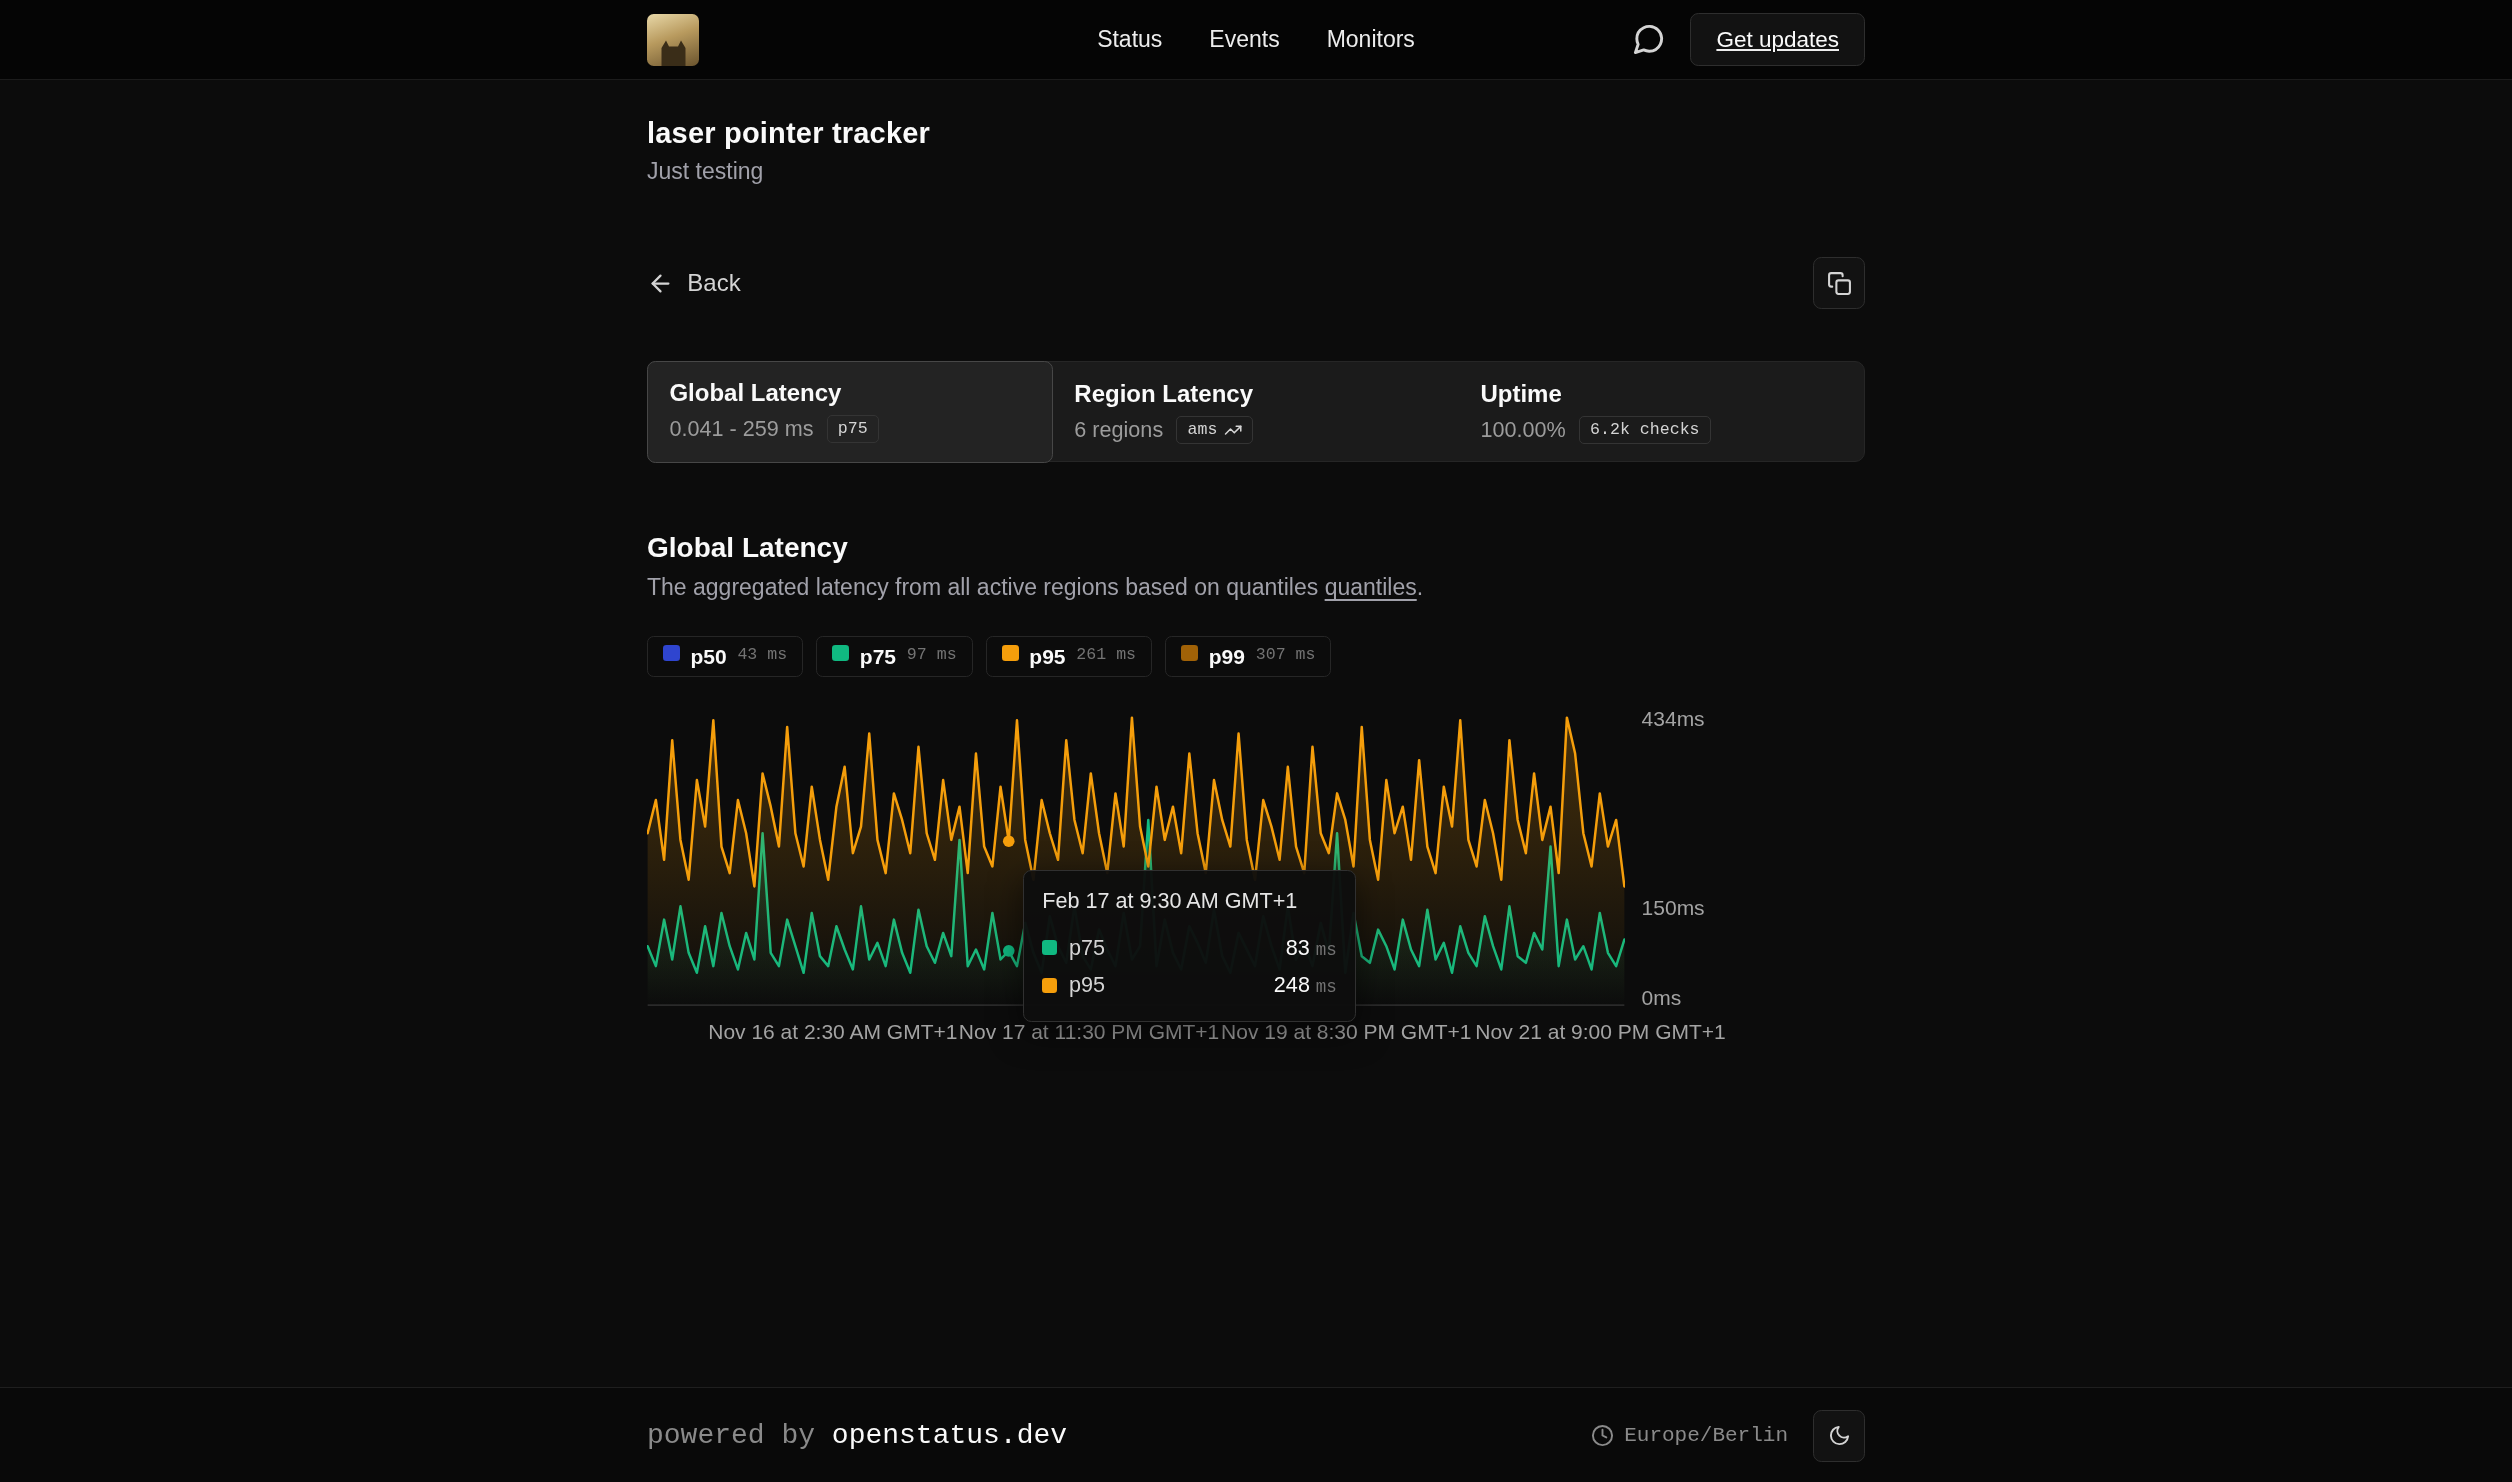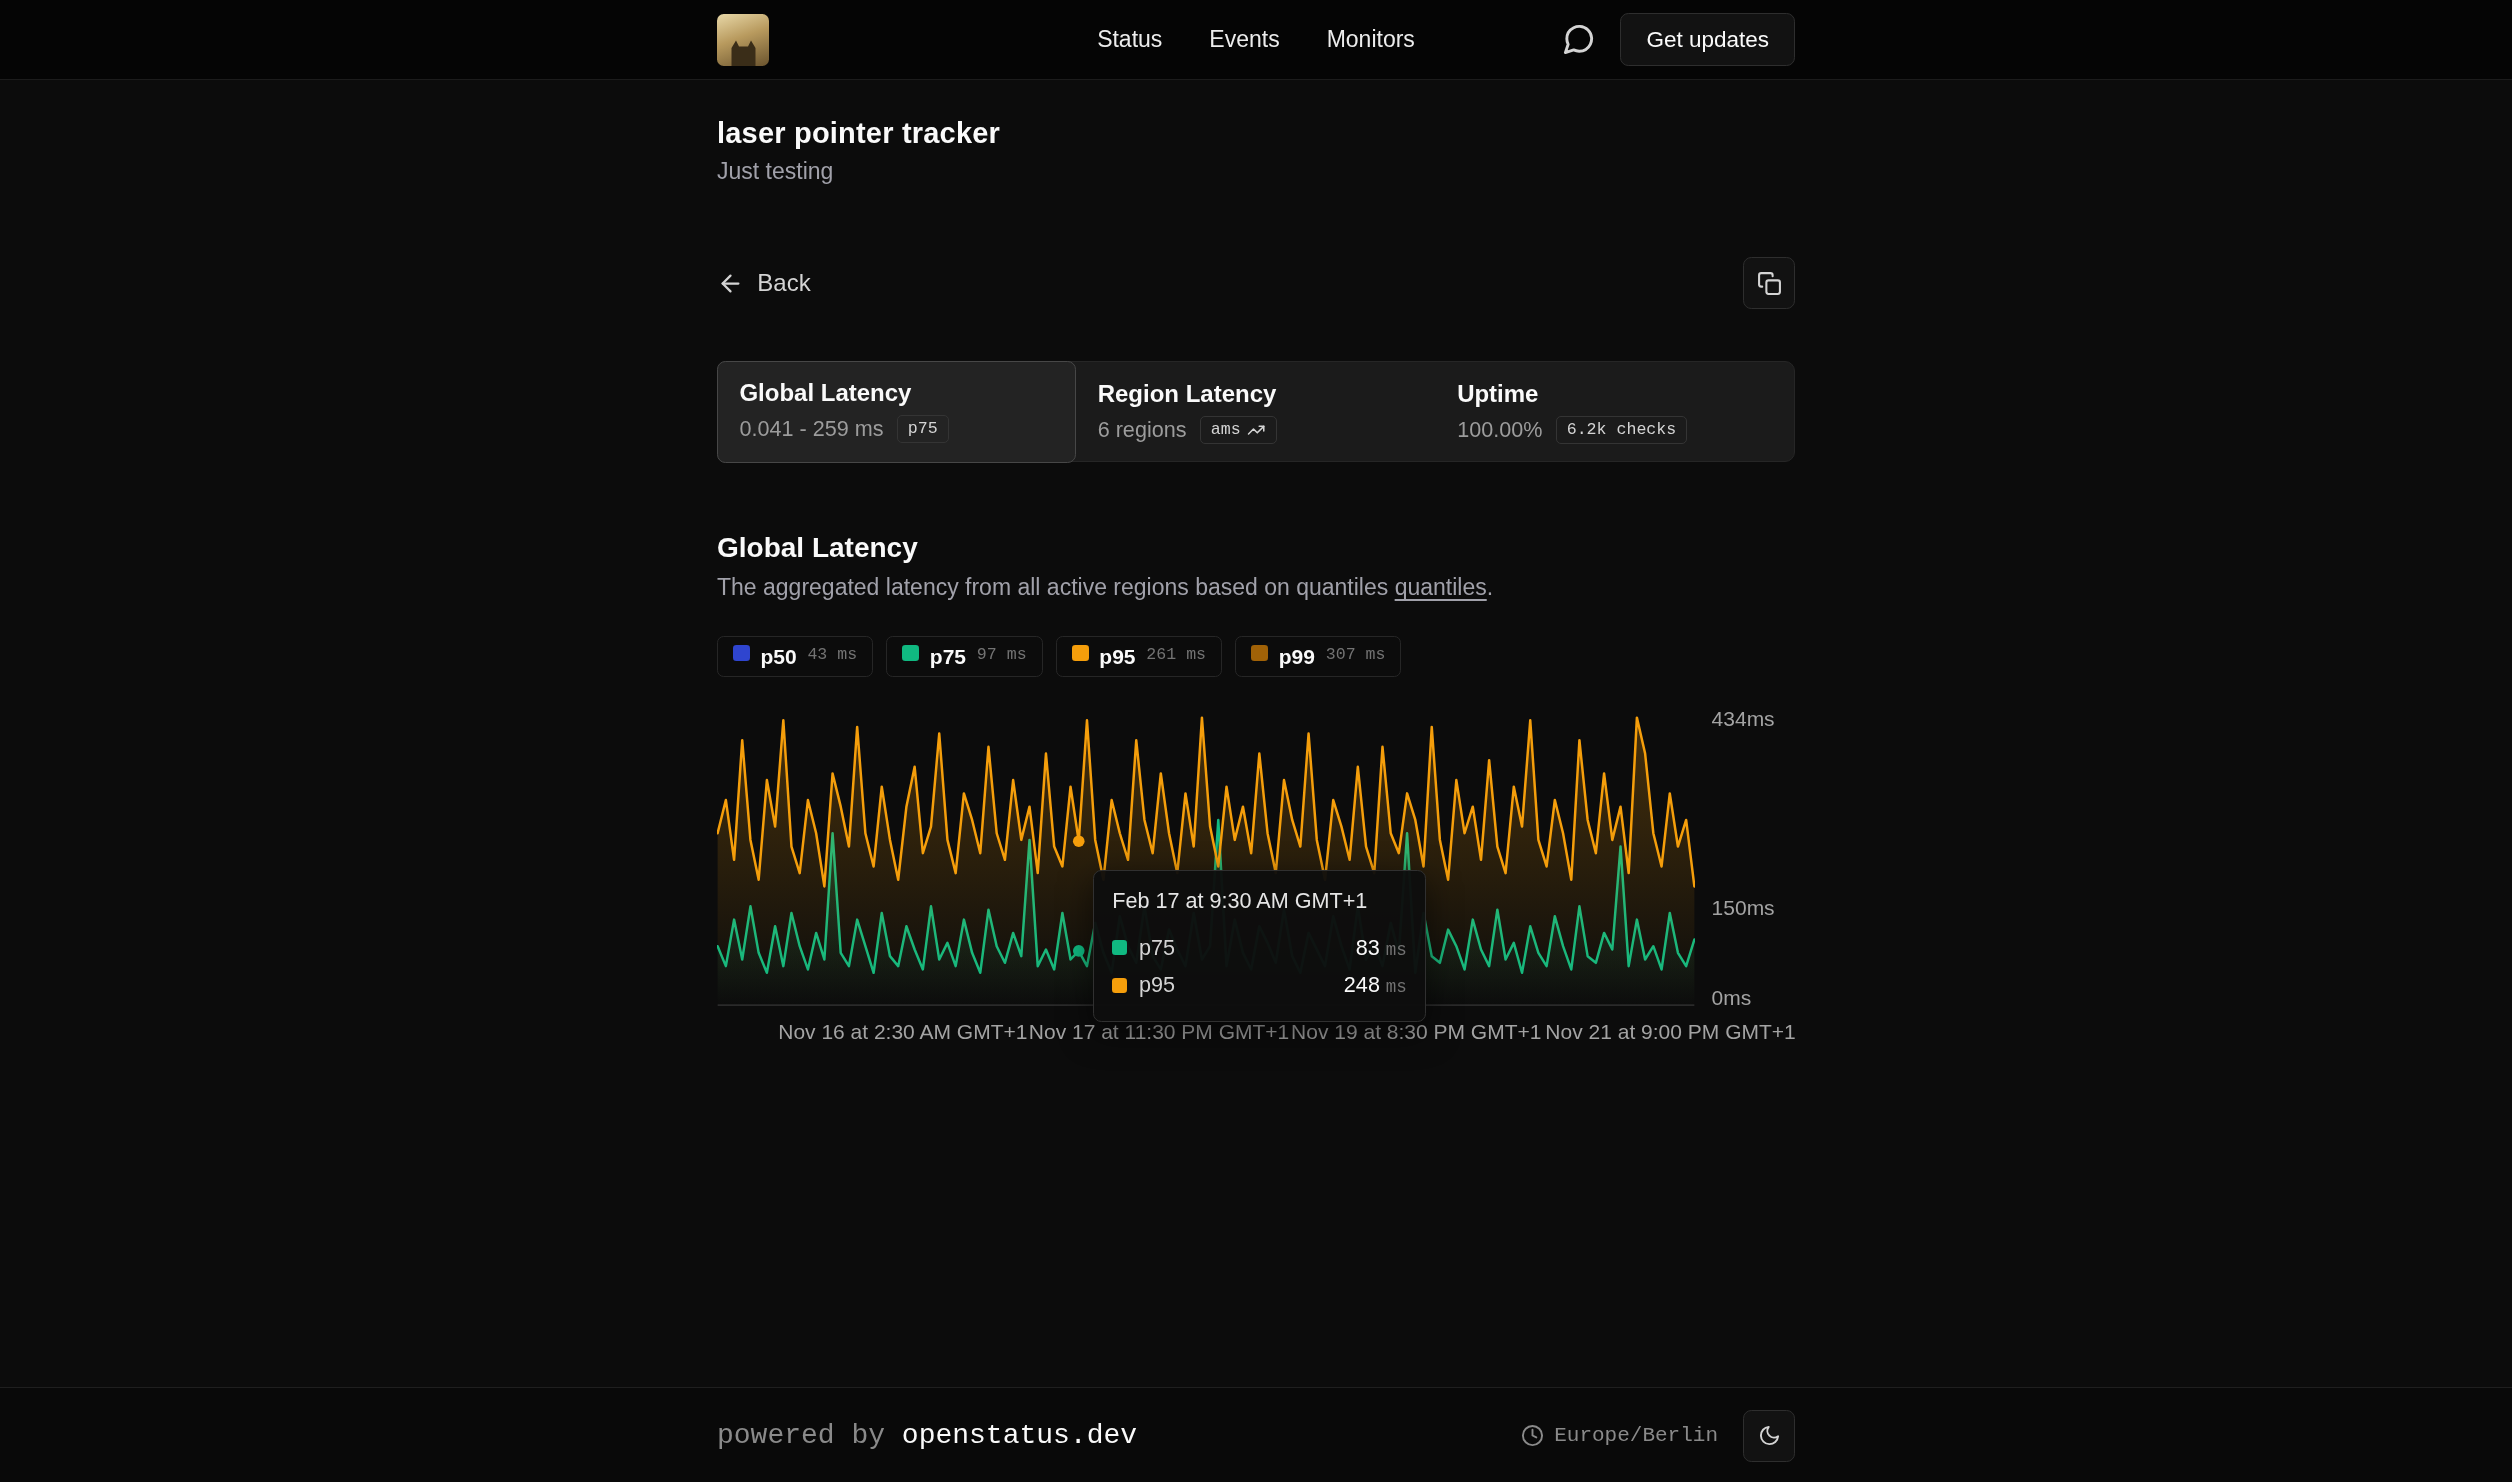--- a/index.html
+++ b/index.html
@@ -4,32 +4,32 @@
 <style>
   * { margin:0; padding:0; box-sizing:border-box; }
   html,body { background:#0c0c0c; }
   body {
     width:2512px; height:1483px;
     font-family:"Liberation Sans", sans-serif;
     color:#ededed;
     display:flex; flex-direction:column;
     overflow:hidden;
   }
-  .container { width:1078px; margin:0 auto; position:relative; }
+  .container { width:1218px; margin:0 auto; position:relative; }
 
   
   .topnav { height:80px; background:#050505; border-bottom:0.8px solid #1c1c1c; flex:none; }
   .topnav .container { height:100%; display:flex; align-items:center; }
   .logo { width:52px; height:52px; border-radius:6.7px; overflow:hidden; flex:none;
           background:linear-gradient(160deg,#e8d8a8 0%,#b89a5e 45%,#6b542e 100%);
           display:flex; align-items:flex-end; justify-content:center; cursor:pointer; }
   .nav-center { position:absolute; left:50%; transform:translateX(-50%);
                 display:flex; gap:47px; font-size:23px; font-weight:500; color:#ededed; }
   .nav-center span { cursor:pointer; }
-  .nav-right { margin-left:auto; display:flex; align-items:center; gap:24px; }
+  .nav-right { margin-left:auto; display:flex; align-items:center; gap:24px;text-decoration:underline; }
   .icon-btn { background:none; border:none; cursor:pointer; display:flex; align-items:center; justify-content:center; }
   .updates-btn { font-family:"Liberation Sans", sans-serif; font-size:22.5px; font-weight:500; color:#fafafa;
                  background:#121212; border:1.2px solid #2e2e2e; border-radius:8.3px;
                  padding:12.5px 25px; cursor:pointer; }
 
   
   main { flex:1; background:#0c0c0c; }
   .page-header { margin-top:37px; }
   h1 { font-size:29px; font-weight:700; color:#fafafa; letter-spacing:0.2px; }
   .subtitle { margin-top:8.3px; font-size:23px; color:#a1a1aa; }

